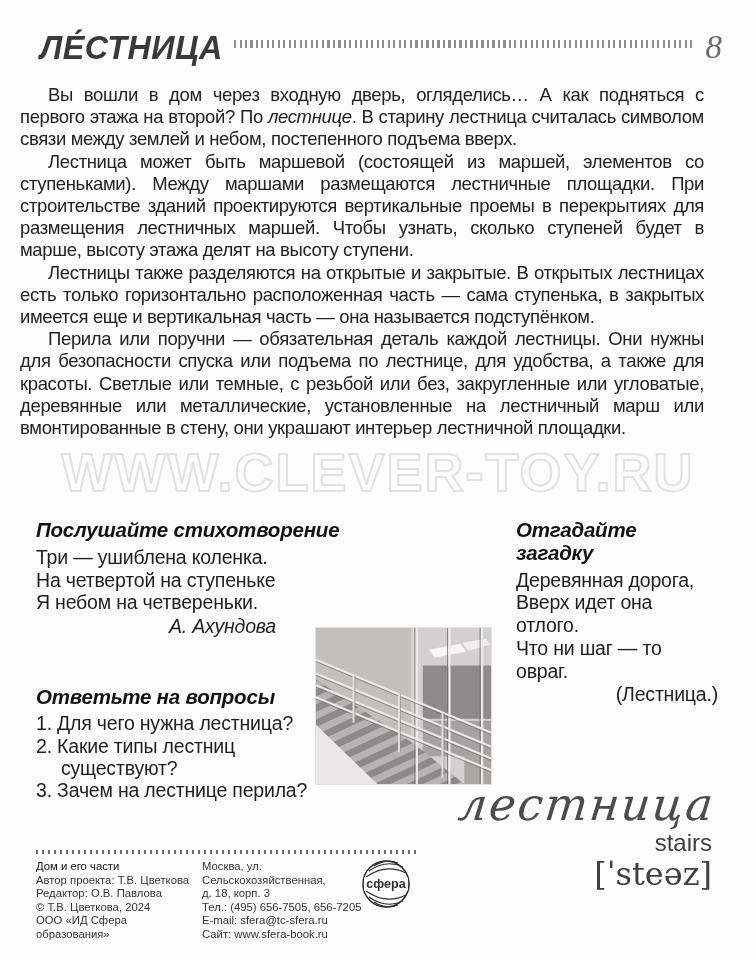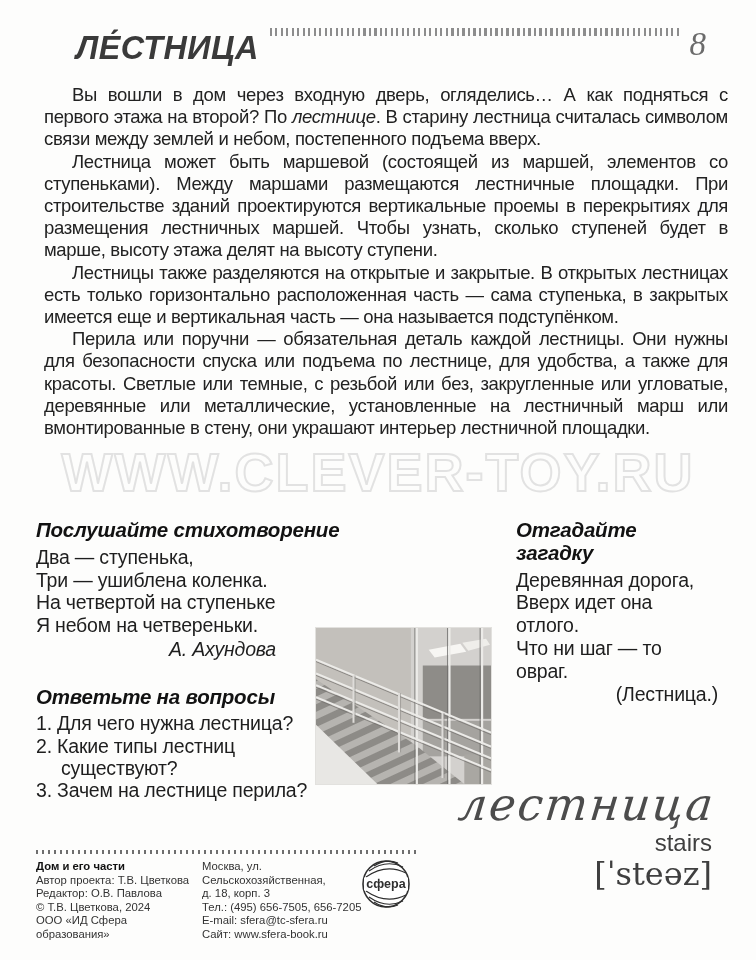--- a/index.html
+++ b/index.html
@@ -3,34 +3,34 @@
 <meta charset="utf-8">
 <style>
   * { margin:0; padding:0; box-sizing:border-box; }
   html,body { background:#ffffff; }
   .page {
     position:relative; width:756px; height:960px;
     background:#fdfdfc; overflow:hidden;
     font-family:"Liberation Sans", sans-serif; color:#1e1e1e;
   }
   
-  .header { position:absolute; top:28px; left:40px; right:50px;
-    display:flex; align-items:flex-start;margin-left:36px; }
+  .header { position:absolute; top:28px; left:40px; right:34px;
+    display:flex; align-items:center; }
   .page-title {
     font-style:italic; font-weight:bold; font-size:34px; letter-spacing:.5px;
     color:#3a3a3a; transform:scaleX(.95); transform-origin:left bottom;
     white-space:nowrap;
   }
   .title-dots { flex:1; height:8px; margin:0 10px 7px 2px;
     background-image:repeating-linear-gradient(90deg,#8d8d8d 0 2px,transparent 2px 5.5px);
   }
   .page-number { font-family:"Liberation Serif", serif; font-style:italic;
     font-size:33px; color:#6b6b6b; line-height:1; }
   
-  .article { position:absolute; top:84px; left:44px; width:684px;
+  .article { position:absolute; top:84px; left:20px; width:684px;
     font-size:18.5px; line-height:22.2px; letter-spacing:-0.35px;
     text-align:justify; color:#222; }
   .article p { text-indent:28px; }
   .it { font-style:italic; }
   
   .watermark { position:absolute; top:441px; left:0; width:756px;
     text-align:center; font-weight:bold; font-size:54px; letter-spacing:2px;
     color:transparent; -webkit-text-stroke:2px #cdcdcd; opacity:.55;
     white-space:nowrap; pointer-events:none; }
   
@@ -58,21 +58,21 @@
     color:#3f3f3f; line-height:1.05; }
   .vocab-tr { font-family:"DejaVu Serif", serif; font-size:32px;
     color:#3f3f3f; line-height:1.1; margin-top:2px; }
   
   .footer-dots { position:absolute; top:850px; left:36px; width:382px; height:4px;
     background-image:repeating-linear-gradient(90deg,#6e6e6e 0 2px,transparent 2px 6px); }
   .footer { position:absolute; top:860px; left:36px; width:420px;
     display:flex; font-size:11.3px; line-height:13.6px; color:#333; }
   .footer-col1 { width:160px; }
   .footer-col2 { width:165px; margin-left:6px; }
-  .footer-series { font-weight:bold; color:#111; }
+  .footer-series { font-weight:normal; color:#111; }
   .logo { position:absolute; top:858px; left:360px; width:52px; height:52px; }
 </style>
 </head>
 <body>
 
 <div class="page">
 
   <div class="header">
     <div class="page-title">ЛЕ́СТНИЦА</div>
     <div class="title-dots"></div>
@@ -83,21 +83,20 @@
     <p><span>Вы вошли в дом через входную дверь, огляделись… А как подняться с первого этажа на второй? По </span><span class="it">лестнице</span><span>. В старину лестница считалась символом связи между землей и небом, постепенного подъема вверх.</span></p>
     <p>Лестница может быть маршевой (состоящей из маршей, элементов со ступеньками). Между маршами размещаются лестничные площадки.  При строительстве зданий проектируются вертикальные проемы в перекрытиях для размещения лестничных маршей.  Чтобы узнать, сколько ступеней будет в марше, высоту этажа делят на высоту ступени.</p>
     <p>Лестницы также разделяются на открытые и закрытые. В открытых лестницах есть только горизонтально расположенная часть — сама ступенька, в закрытых имеется еще и вертикальная часть — она называется подступёнком.</p>
     <p>Перила или поручни — обязательная деталь каждой лестницы. Они нужны для безопасности спуска или подъема по лестнице, для удобства, а также для красоты. Светлые или темные, с резьбой или без, закругленные или угловатые, деревянные или металлические, установленные на лестничный марш или вмонтированные в стену, они украшают интерьер лестничной площадки.</p>
   </div>
 
   <div class="watermark">WWW.CLEVER-TOY.RU</div>
 
   <div class="poem">
     <div class="section-header">Послушайте стихотворение</div>
-    <div>Два — ступенька,</div>
     <div>Три — ушиблена коленка.</div>
     <div>На четвертой на ступеньке</div>
     <div>Я небом на четвереньки.</div>
     <div class="poem-author">А. Ахундова</div>
   </div>
 
   <div class="riddle">
     <div class="section-header">Отгадайте загадку</div>
     <div>Деревянная дорога,</div>
     <div>Вверх идет она отлого.</div>

